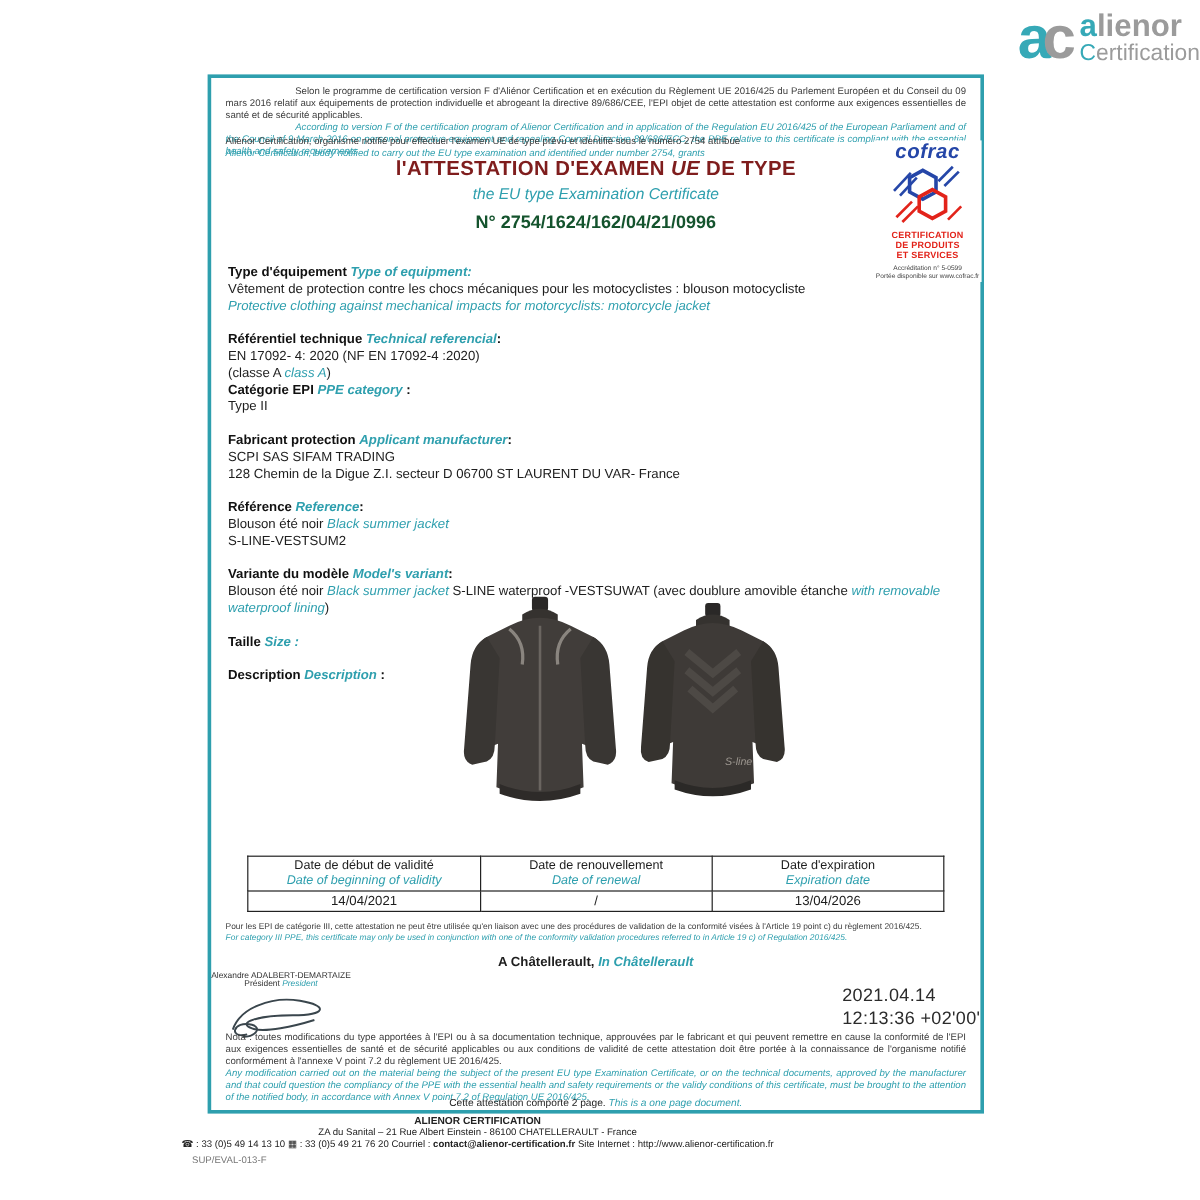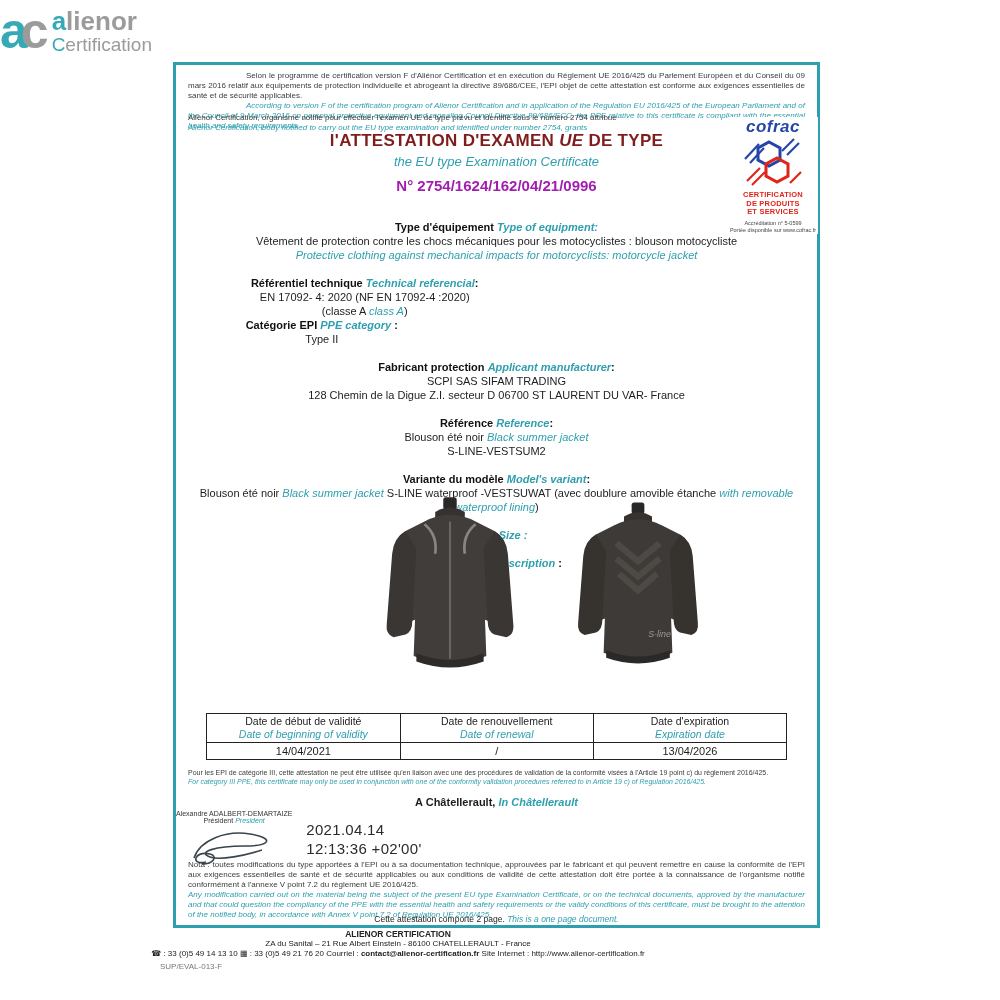--- a/index.html
+++ b/index.html
@@ -1,20 +1,20 @@
 <!DOCTYPE html>
 <html><head>
 <meta charset="utf-8">
 <style>
   html,body{margin:0;padding:0;background:#ffffff;}
   #page{position:relative;width:1000px;height:1000px;background:#ffffff;
         font-family:"Liberation Sans", sans-serif;color:#1d1d1d;overflow:hidden;}
 
   
-  .logo{position:absolute;top:8px;left:0;width:1000px;display:flex;justify-content:flex-start;align-items:center;gap:10px;}
+  .logo{position:absolute;top:8px;left:0;width:1000px;display:flex;justify-content:flex-end;align-items:center;gap:10px;}
   .logo-mark{font-weight:bold;font-size:50px;line-height:44px;letter-spacing:-7px;}
   .logo-mark .a{color:#36A9B7;}
   .logo-mark .c{color:#9B9B9B;}
   .logo-text{line-height:1;}
   .logo-text .l1{font-size:26px;font-weight:bold;color:#9B9B9B;letter-spacing:0px;}
   .logo-text .l1 .a{color:#36A9B7;}
   .logo-text .l2{font-size:19px;color:#9B9B9B;margin-top:1px;}
   .logo-text .l2 .c{color:#36A9B7;}
 
   
@@ -27,51 +27,51 @@
 
   .intro{position:absolute;top:6px;left:12px;right:12px;font-size:8px;line-height:10px;text-align:justify;}
   .intro p{margin:0;text-indent:58px;}
   .grant{position:absolute;top:48px;left:12px;right:12px;font-size:8px;line-height:10px;}
   .grant p{margin:0;}
 
   .title-block{position:absolute;top:66px;left:0;right:0;text-align:center;}
   .title-main{font-size:17px;font-weight:bold;color:#7f1d1d;letter-spacing:.3px;}
   .title-main .it{font-style:italic;}
   .title-sub{font-size:13px;margin-top:3px;}
-  .title-num{font-size:15px;font-weight:bold;margin-top:8px;color:#a21caf;}
+  .title-num{font-size:15px;font-weight:bold;margin-top:8px;color:#14532d;}
 
   
   .cofrac{position:absolute;top:52px;left:552px;width:90px;text-align:center;background:#fff;}
   .cofrac-name{font-size:17px;font-weight:bold;font-style:italic;color:#2546A8;letter-spacing:.5px;}
   .cofrac-cert{font-size:7.5px;font-weight:bold;color:#E2231A;line-height:8.5px;letter-spacing:.2px;}
   .cofrac-acc{font-size:5.5px;color:#444;margin-top:3px;line-height:7px;}
 
   
   .sections{position:absolute;top:155px;left:14px;right:14px;font-size:11px;line-height:14px;}
-  .sec{margin-bottom:14px;text-align:center;}
+  .sec{margin-bottom:14px;}
   .row2{display:flex;flex-direction:column;}
   .row2 .colL{width:57%;}
   .row2 .colR{width:43%;}
   .lbl{font-weight:bold;color:#111;}
   .lbl .en{font-weight:bold;}
 
   
-  .jackets{position:absolute;top:428px;left:200px;display:flex;gap:44px;align-items:flex-end;}
+  .jackets{position:absolute;top:428px;left:200px;display:flex;align-items:flex-end;}
 
   
   .vtable{position:absolute;top:648px;left:30px;width:581px;border-collapse:collapse;}
   .vtable td{border:1.5px solid #222;text-align:center;padding:1px 2px;}
   .vtable .hd{font-size:10.5px;line-height:13px;}
   .vtable .val{font-size:11px;font-weight:normal;padding:2px;}
 
   .cat3{position:absolute;top:704px;left:12px;right:12px;font-size:7px;line-height:8.5px;}
   .cat3 p{margin:0;}
 
   .place-line{position:absolute;top:731px;left:0;right:0;text-align:center;font-size:11px;}
-  .sig-block{position:absolute;top:745px;left:0;right:0;display:flex;justify-content:flex-start;align-items:flex-start;gap:14px;}
+  .sig-block{position:absolute;top:745px;left:0;right:0;display:flex;justify-content:space-between;align-items:flex-start;gap:14px;}
   .sig-left{text-align:center;}
   .sig-name{font-size:7px;color:#333;}
   .sig-title{font-size:7px;color:#333;}
   .sig-date{font-size:15px;color:#2b2b2b;line-height:19px;margin-top:10px;letter-spacing:.3px;}
 
   .nota{position:absolute;top:795px;left:12px;right:12px;font-size:8px;line-height:10px;text-align:justify;}
   .nota p{margin:0;}
   .page-count{position:absolute;top:849px;left:0;right:0;text-align:center;font-size:8.5px;}
 
   
@@ -167,21 +167,21 @@
         <div class="blk"><span>Blouson été noir </span><span class="en">Black summer jacket</span></div>
         <div class="blk">S-LINE-VESTSUM2</div>
       </div>
 
       <div class="sec">
         <div class="lbl"><span>Variante du modèle </span><span class="en">Model's variant</span><span>:</span></div>
         <div class="blk"><span>Blouson été noir </span><span class="en">Black summer jacket</span><span> S-LINE waterproof -VESTSUWAT (avec doublure amovible étanche </span><span class="en">with removable waterproof lining</span><span>)</span></div>
       </div>
 
       <div class="sec">
-        <div class="lbl"><span>Selon </span><span class="en">Size :</span></div>
+        <div class="lbl"><span>Taille </span><span class="en">Size :</span></div>
       </div>
 
       <div class="sec">
         <div class="lbl"><span>Description </span><span class="en">Description</span><span> :</span></div>
       </div>
     </div>
 
     <div class="jackets">
       <svg width="148" height="205" viewBox="0 0 110 150">
         <rect x="50" y="2" width="10" height="9" rx="2" fill="#2a2827"></rect>

